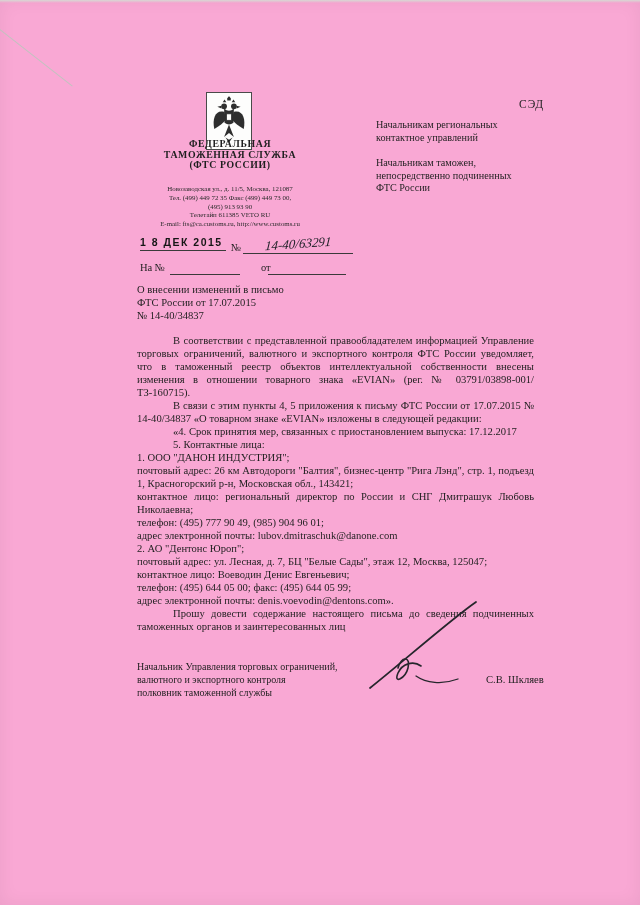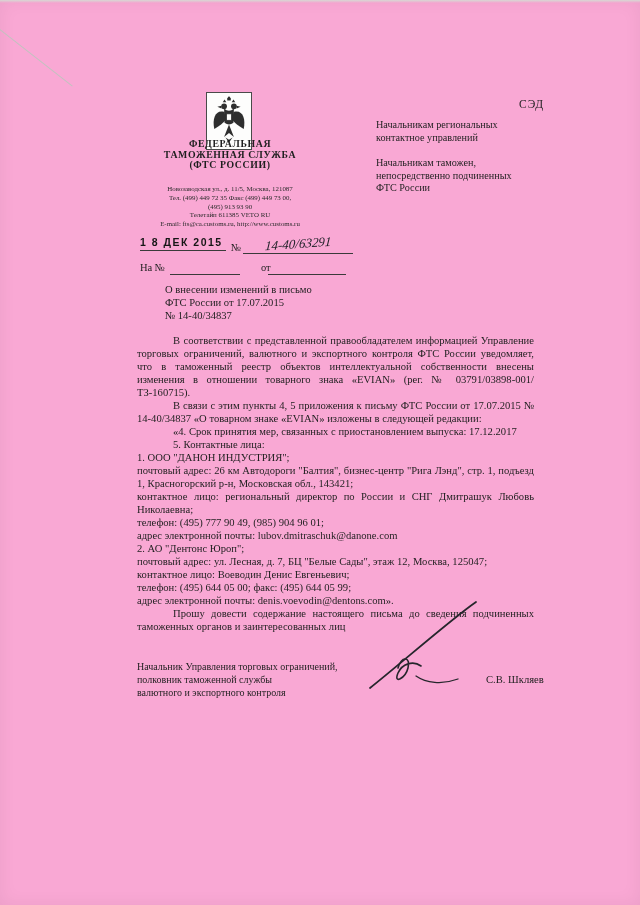--- a/index.html
+++ b/index.html
@@ -35,21 +35,21 @@
   .numsign{position:absolute;left:231px;top:6px;}
   .outnum-wrap{position:absolute;left:243px;top:0;width:110px;border-bottom:1px solid #3a3a3a;text-align:center;padding-bottom:1px;}
   .outnum{display:inline-block;font-style:italic;font-size:13px;transform:rotate(-4deg) skewX(-8deg);color:#23232b;white-space:nowrap;}
 
   .na-row{position:absolute;left:0;top:262px;width:640px;height:16px;font-size:10.5px;}
   .na-label{position:absolute;left:140px;top:0;}
   .na-line1{position:absolute;left:170px;top:12px;width:70px;border-bottom:1px solid #3a3a3a;}
   .ot-label{position:absolute;left:261px;top:0;}
   .na-line2{position:absolute;left:268px;top:12px;width:78px;border-bottom:1px solid #3a3a3a;}
 
-  .subject{position:absolute;left:137px;top:283px;width:250px;font-size:10.6px;line-height:13px;margin-left:28px;}
+  .subject{position:absolute;left:137px;top:283px;width:250px;font-size:10.6px;line-height:13px;}
 
   .body{position:absolute;left:137px;top:334px;width:397px;font-size:10.6px;line-height:13px;font-family:Liberation Serif, serif;}
   .body p{margin:0;}
   .ind{text-indent:36px;}
   .just{text-align:justify;}
 
   .closing{position:absolute;left:137px;top:660px;font-size:10px;line-height:13px;}
   .signatory{position:absolute;left:486px;top:674px;font-size:10.6px;white-space:nowrap;text-align:right;}
   .signature{position:absolute;left:358px;top:596px;width:130px;height:100px;}
 </style>
@@ -145,22 +145,22 @@
     <p>2. АО "Дентонс Юроп";</p>
     <p>почтовый адрес: ул. Лесная, д. 7, БЦ "Белые Сады", этаж 12, Москва, 125047;</p>
     <p>контактное лицо: Воеводин Денис Евгеньевич;</p>
     <p>телефон: (495) 644 05 00; факс: (495) 644 05 99;</p>
     <p>адрес электронной почты: denis.voevodin@dentons.com».</p>
     <p class="ind just">Прошу довести содержание настоящего письма до сведения подчиненных таможенных органов и заинтересованных лиц</p>
   </div>
 
   <div class="closing">
     <div>Начальник Управления торговых ограничений,</div>
+    <div>валютного и экспортного контроля</div>
     <div>полковник таможенной службы</div>
-    <div>валютного и экспортного контроля</div>
   </div>
 
   <svg class="signature" viewBox="0 0 130 100">
     <g fill="none" stroke="#26262c" stroke-linecap="round">
       <path d="M12 92 C 40 70, 92 24, 118 6" stroke-width="1.8"></path>
       <path d="M40 72 c 4 -13 13 -11 10 0 c -2.5 10 -15 17 -10 5 c 4 -9 15 -13 23 -7" stroke-width="1.6"></path>
       <path d="M58 80 c 10 7 26 9 42 3" stroke-width="1.3"></path>
     </g>
   </svg>
 

